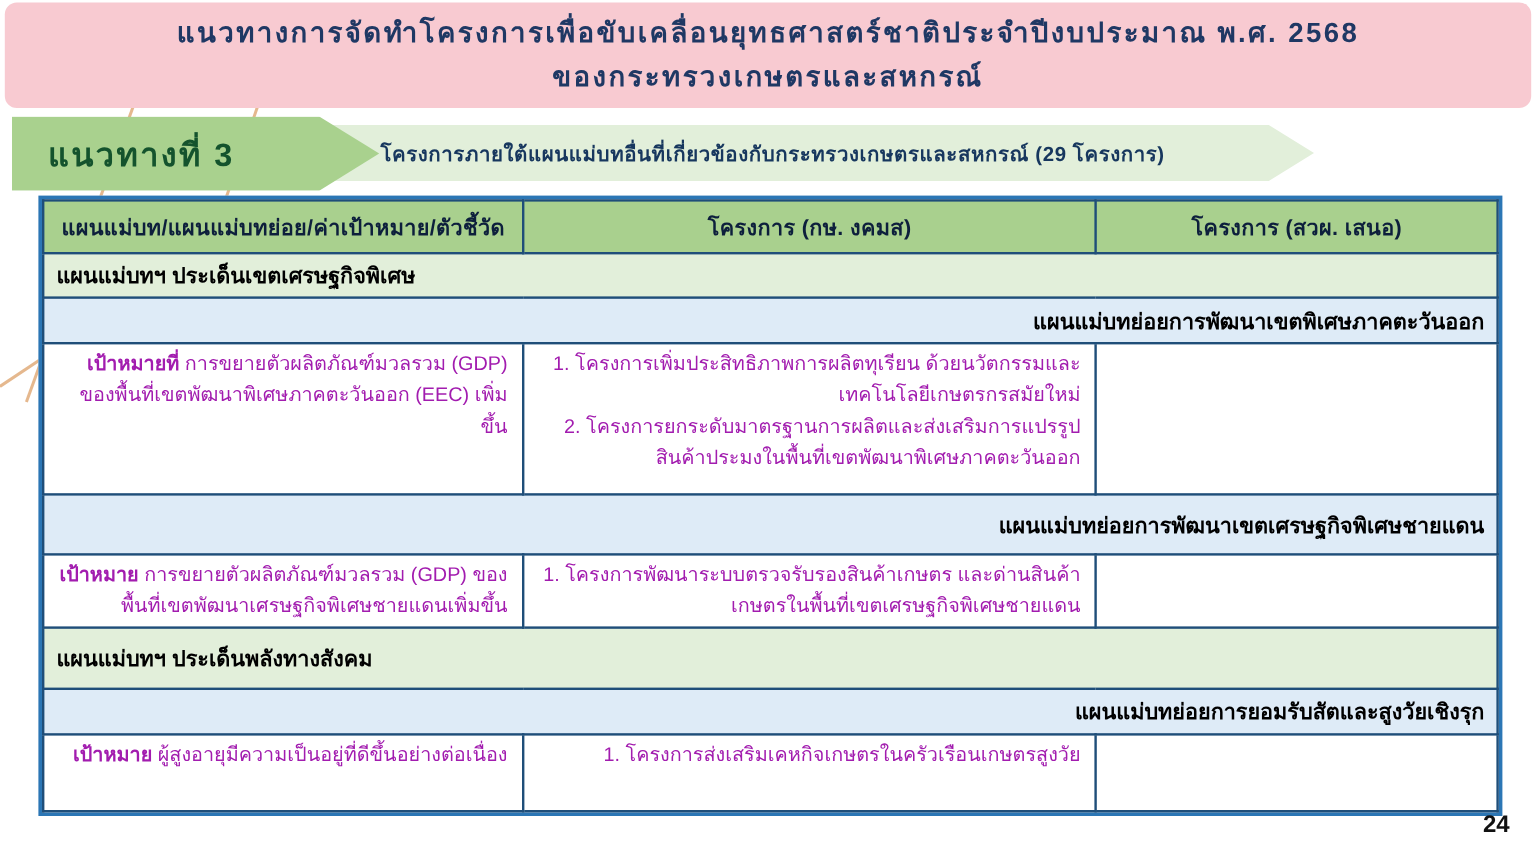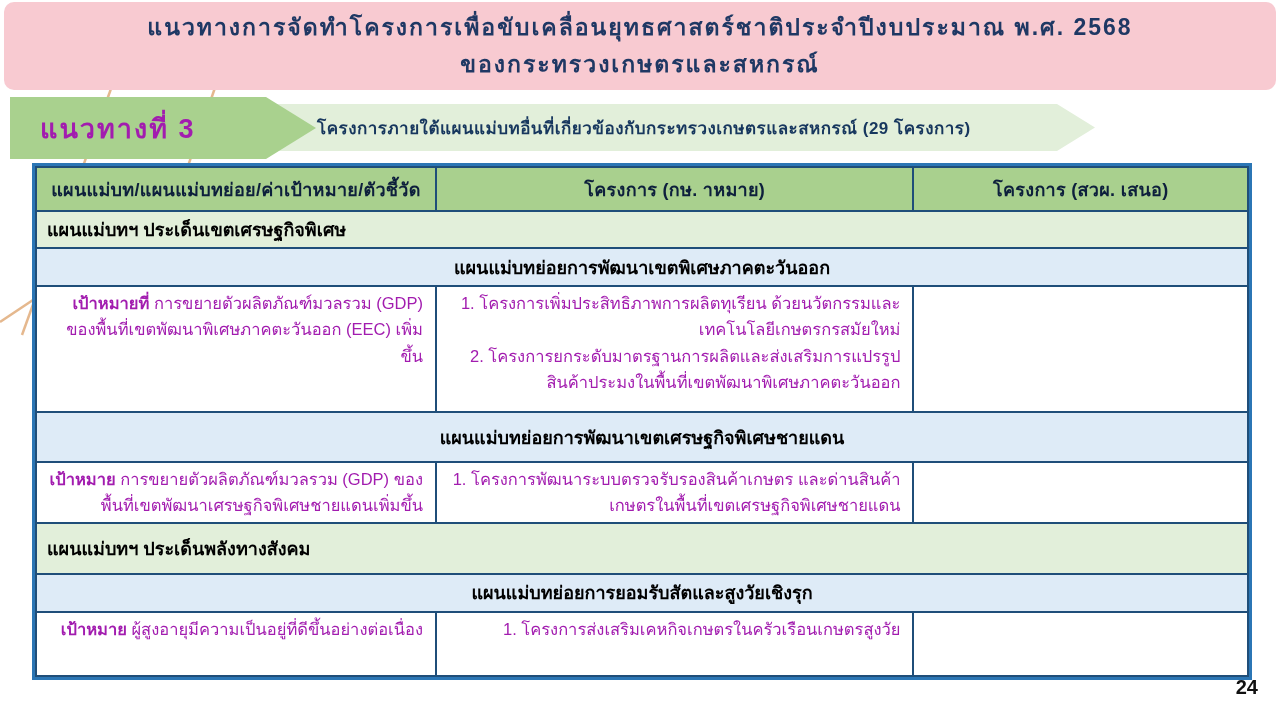--- a/index.html
+++ b/index.html
@@ -28,40 +28,40 @@
   .approach-desc span{
     color:#17375E;font-weight:bold;font-size:17px;letter-spacing:0.5px;white-space:nowrap;
   }
   .approach-chevron{
     position:absolute;left:10px;top:97px;width:306px;height:62px;
     background:#A9D18E;z-index:3;
     clip-path:polygon(0 0, 256px 0, 100% 50%, 256px 100%, 0 100%);
     display:flex;align-items:center;padding-left:30px;box-sizing:border-box;
   }
   .approach-chevron span{
-    color:#a21caf;font-weight:bold;font-size:27px;letter-spacing:2px;white-space:nowrap;
+    color:#14532d;font-weight:bold;font-size:27px;letter-spacing:2px;white-space:nowrap;
   }
   
   .table-wrap{
     position:absolute;left:32px;top:163px;width:1220px;z-index:2;
     border:3px solid #2B76B5;background:#fff;box-sizing:border-box;
   }
   table{width:100%;border-collapse:collapse;table-layout:fixed;}
   th,td{border:2px solid #1F4E79;box-sizing:border-box;}
   th{
     background:#A9D08E;height:44px;vertical-align:middle;text-align:center;
     color:#0D1F3C;font-size:18px;font-weight:bold;letter-spacing:0.3px;
   }
   .row-green td{
     background:#E2EFDA;font-size:18px;font-weight:bold;color:#000;
     vertical-align:middle;text-align:left;padding:2px 10px;
   }
   .row-blue td{
     background:#DEEBF7;font-size:18px;font-weight:bold;color:#000;
-    vertical-align:middle;text-align:center;padding:2px 10px;
+    vertical-align:middle;text-align:right;padding:2px 10px;
   }
   .row-content td{
     background:#ffffff;vertical-align:top;text-align:right;
     padding:3px 12px;font-size:16.5px;line-height:1.6;color:#a21caf;
   }
   .goal-label{font-weight:bold;}
   .proj-item{padding-left:25px;text-indent:-25px;}
   
   .page-number{
     position:absolute;right:22px;top:676px;z-index:2;
@@ -95,21 +95,21 @@
   <div class="table-wrap">
     <table>
       <colgroup>
         <col style="width:33.0%">
         <col style="width:39.4%">
         <col style="width:27.6%">
       </colgroup>
       <thead>
         <tr id="table-head-row">
             <th>แผนแม่บท/แผนแม่บทย่อย/ค่าเป้าหมาย/ตัวชี้วัด</th>
-            <th>โครงการ (กษ. าหมาย)</th>
+            <th>โครงการ (กษ. งคมส)</th>
             <th>โครงการ (สวผ. เสนอ)</th>
           </tr>
       </thead>
       <tbody id="table-body">
           <tr class="row-green" style="height: 37px;">
             <td colspan="3">แผนแม่บทฯ ประเด็นเขตเศรษฐกิจพิเศษ</td>
           </tr>
           <tr class="row-blue" style="height: 38px;">
             <td colspan="3">แผนแม่บทย่อยการพัฒนาเขตพิเศษภาคตะวันออก</td>
           </tr>

